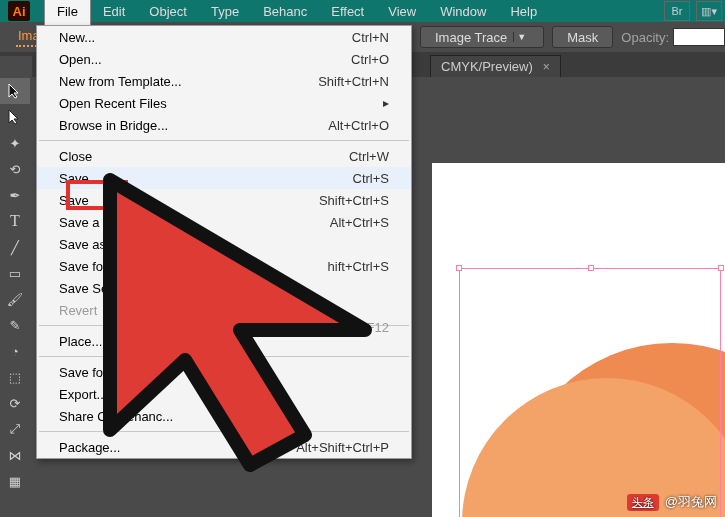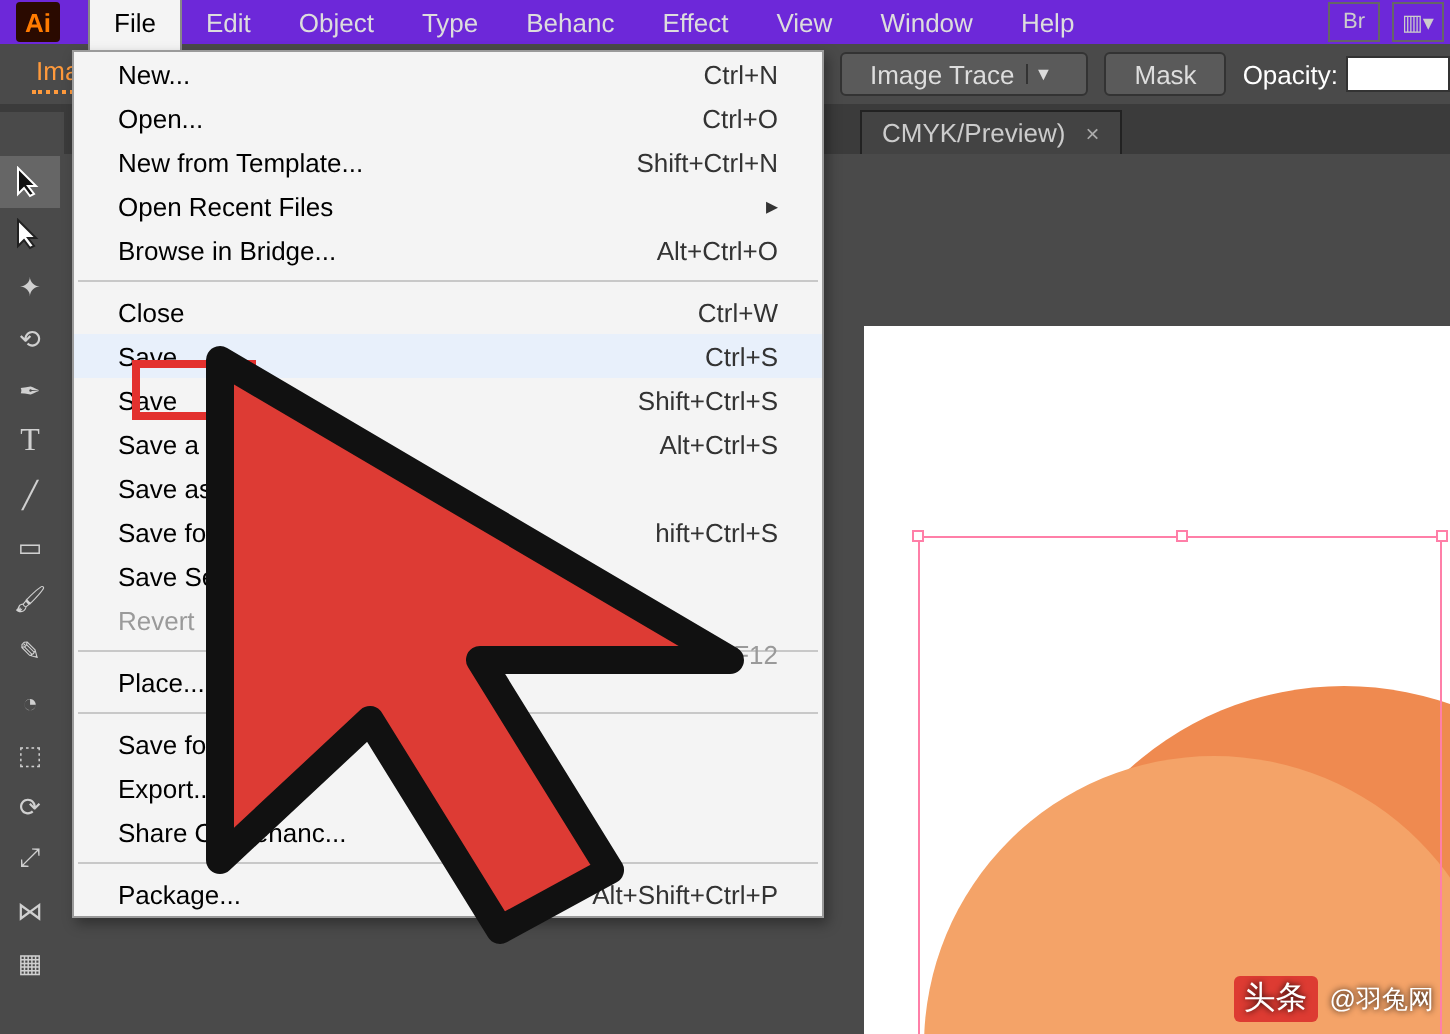--- a/index.html
+++ b/index.html
@@ -1,19 +1,19 @@
 <!DOCTYPE html>
 <html><head>
 <meta charset="utf-8">
 <style>
 * { margin:0; padding:0; box-sizing:border-box; font-family:"Segoe UI",Tahoma,sans-serif; font-size:13px; }
 body { width:725px; height:517px; overflow:hidden; background:#4a4a4a; position:relative; }
 
 
-.menubar { height:22px; background:#6d28d9; display:flex; align-items:center; padding-left:8px; color:#ddd; }
+.menubar { height:22px; background:#0f766e; display:flex; align-items:center; padding-left:8px; color:#ddd; }
 .ai-logo { width:22px; height:20px; background:#2a0a00; color:#ff7b00; display:flex; align-items:center; justify-content:center; font-weight:bold; font-size:13px; border-radius:2px; margin-right:14px; }
 .menubar .mitem { padding:16px 12px; height:26px; display:flex; align-items:center; cursor:default; }
 .menubar .mitem.open { background:#f4f4f4; color:#000; border:1px solid #888; border-bottom:none; }
 .menubar .spacer { flex:1; }
 .menubar .iconbtn { width:26px; height:20px; border:1px solid #666; margin:0 3px; display:flex; align-items:center; justify-content:center; color:#ccc; font-size:11px; }
 
 
 .ctrlbar { height:30px; background:#4a4a4a; display:flex; align-items:center; color:#ccc; padding-left:16px; gap:8px; }
 .ctrlbar .lbl { color:#ff9a3c; border-bottom:2px dotted #ff9a3c; padding:0 2px 2px; margin-right:0; }
 .ctrlbar .btn { background:#5a5a5a; border:1px solid #333; color:#ddd; height:22px; padding:0 14px; display:flex; align-items:center; border-radius:3px; }
@@ -51,21 +51,21 @@
 .dropdown .sub::after { content:"▸"; font-size:12px; color:#333; margin-left:8px; }
 
 
 .redbox { position:absolute; border:4px solid #e3312e; }
 
 
 .bigcursor { position:absolute; pointer-events:none; }
 
 
 .wm { position:absolute; right:8px; bottom:6px; color:#fff; font-size:15px; font-weight:500; text-shadow:0 0 3px #000; display:flex; align-items:center; gap:6px; }
-.wm .badge { background:#dd3b32; color:#fff; border-radius:3px; padding:1px 5px; font-size:16px; }
+.wm .badge { background:#dd3b32; color:#fff; border-radius:3px; padding:1px 5px; font-size:11px;text-decoration:underline; }
 </style>
 </head>
 <body>
 
 <div class="menubar">
   <div class="ai-logo">Ai</div>
   <div class="mitem open">File</div>
   <div class="mitem">Edit</div>
   <div class="mitem">Object</div>
   <div class="mitem">Type</div>
@@ -81,21 +81,21 @@
 
 <div class="ctrlbar">
   <span class="lbl">Imag</span>
   <div style="flex:1"></div>
   <div class="btn">
     <span>Image Trace</span>
     <span class="drop">▼</span>
   </div>
   <div class="btn">Mask</div>
   <div class="opacity">
-    <span style="color:#ffffff">Opacity:</span>
+    <span style="color:#a3a3a3">Opacity:</span>
     <input value="100%" style="">
   </div>
 </div>
 
 <div class="tabbar">
   <div class="doctab">
     <span>CMYK/Preview)</span>
     <span class="closex">×</span>
   </div>
 </div>

